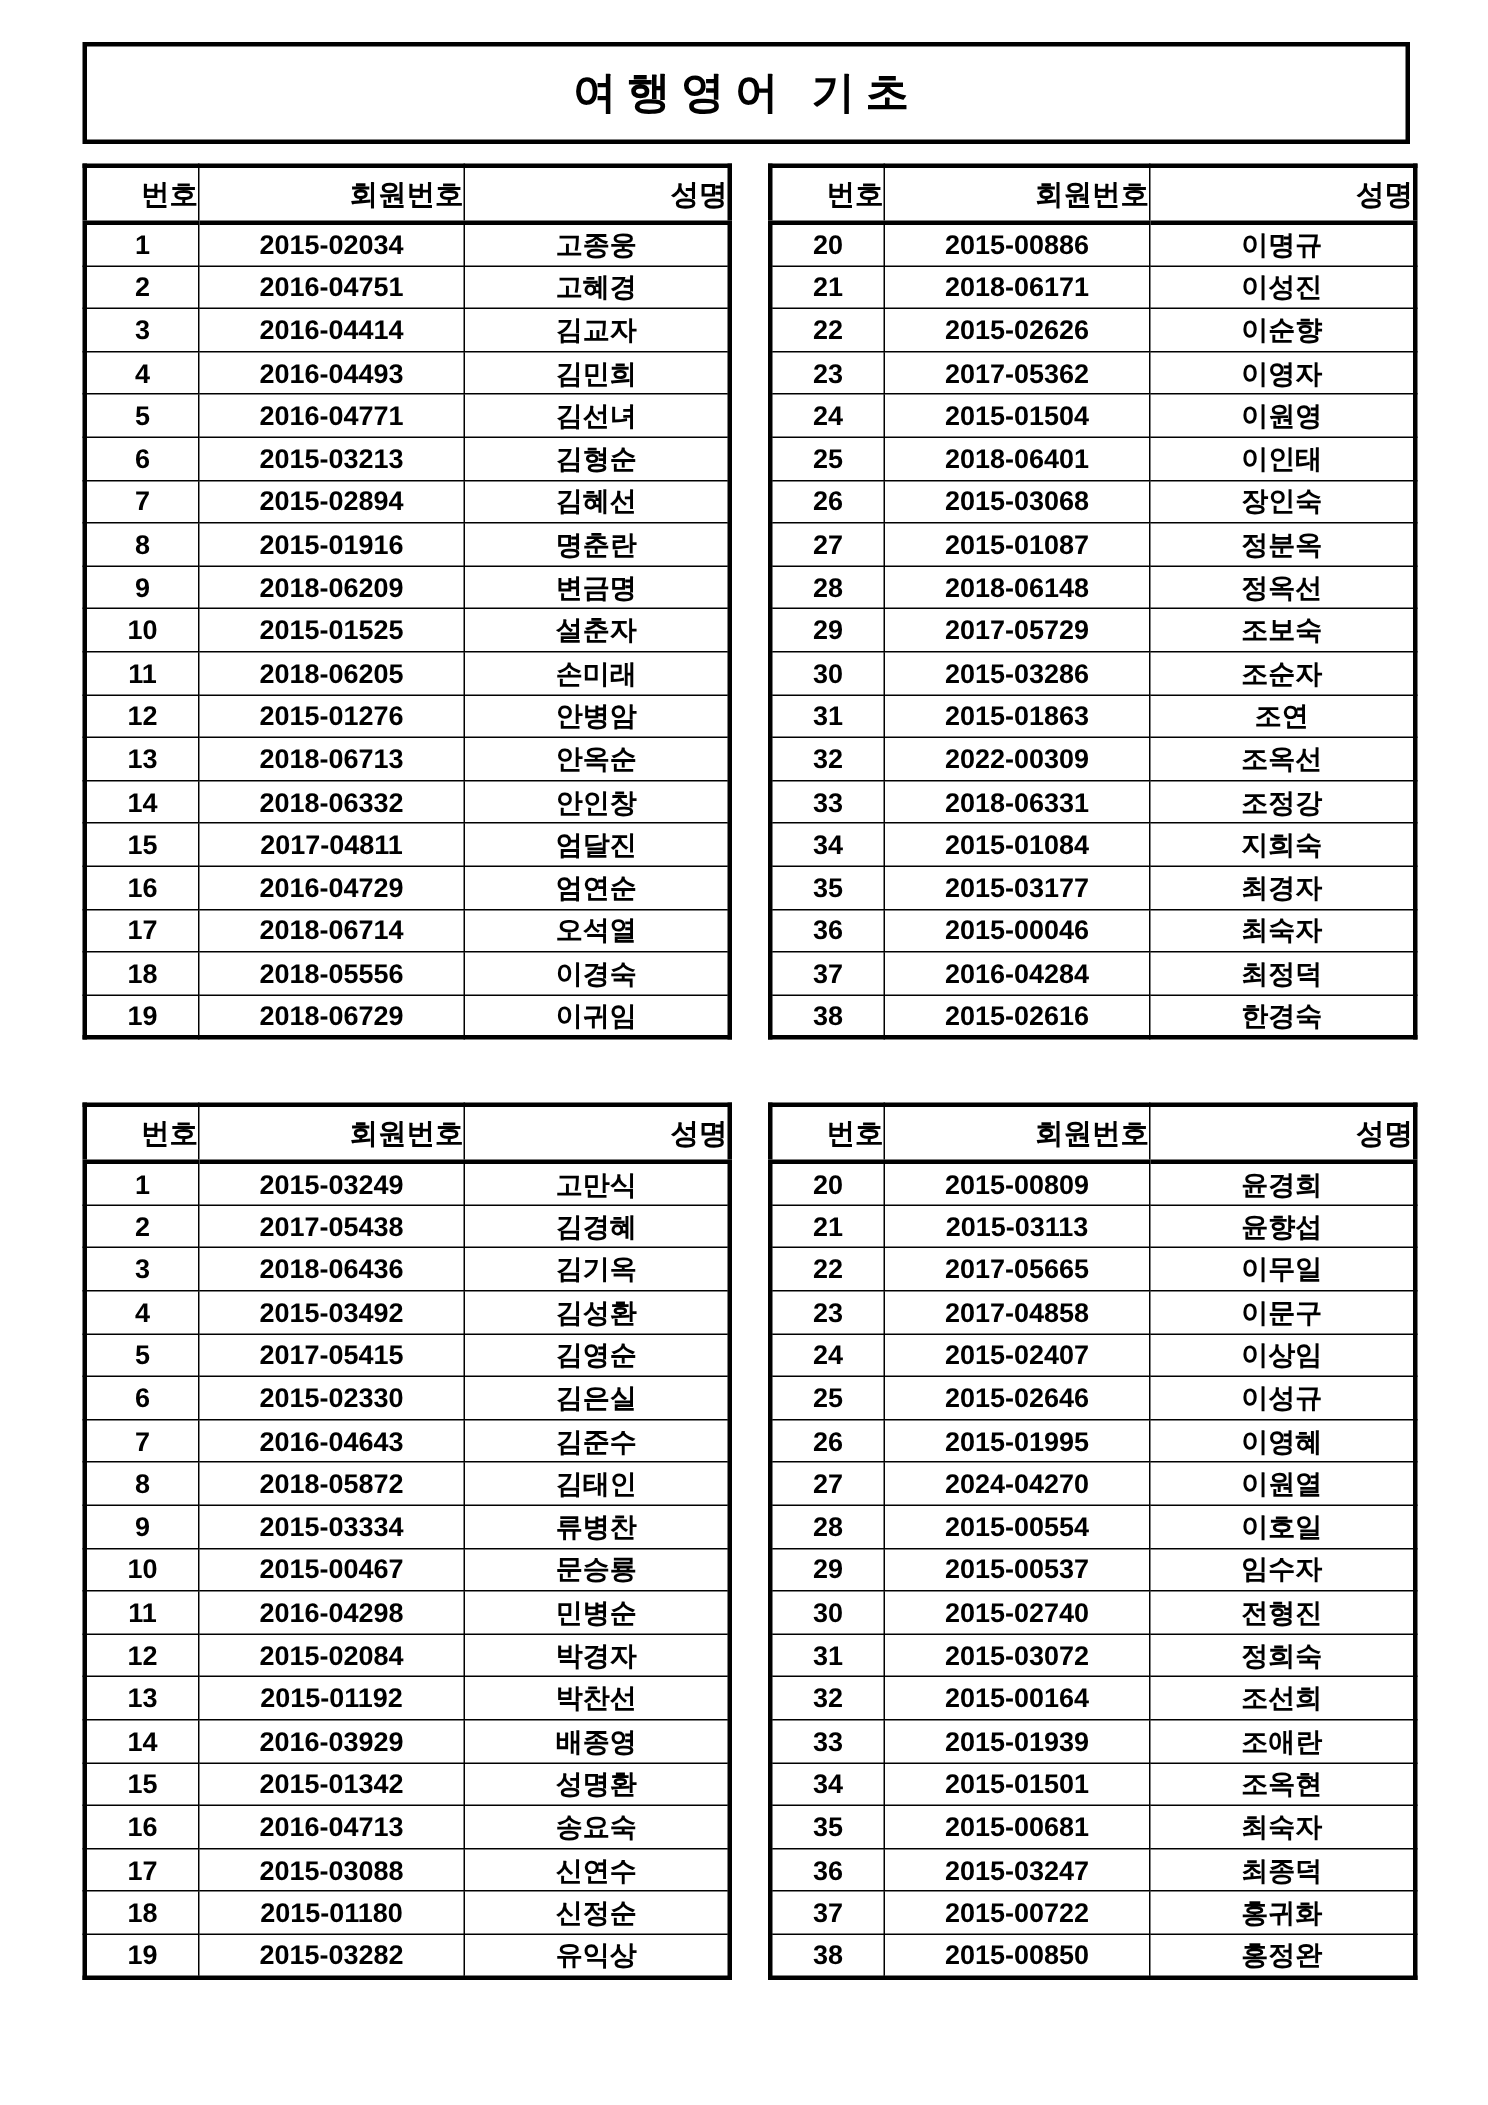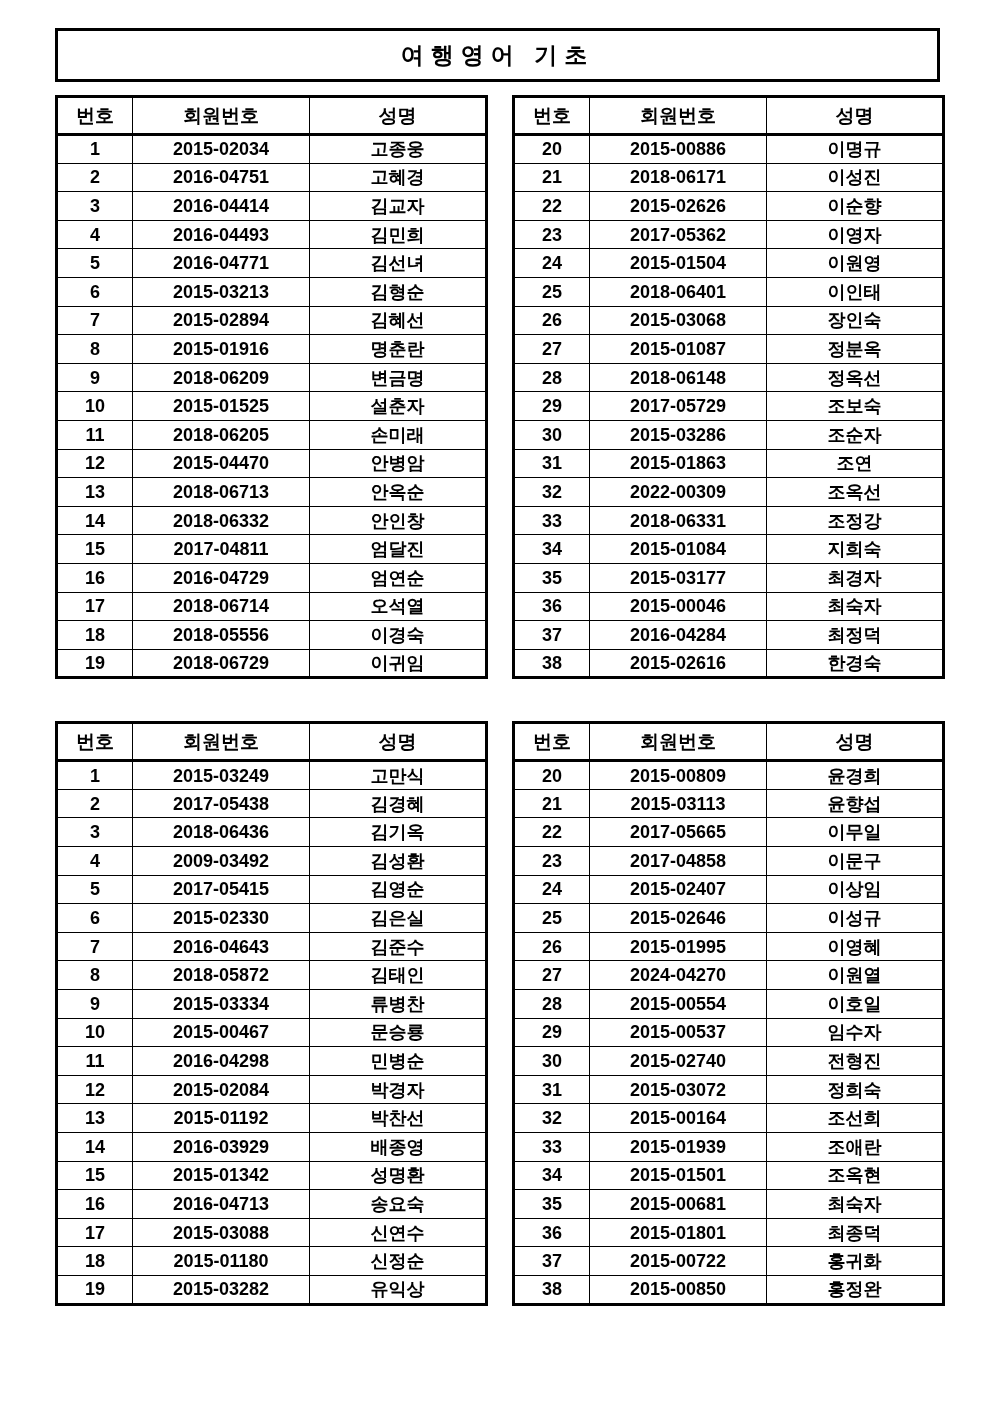--- a/index.html
+++ b/index.html
@@ -12,25 +12,25 @@
     width: 992px;
     height: 1403px;
     overflow: hidden;
   }
   .page {
     padding: 28px 52px 0 55px;
   }
   .section { margin-bottom: 42px; }
   .title-box {
     border: 3px solid #000;
-    height: 54px;
+    height: 68px;
     display: flex;
     align-items: center;
     justify-content: center;
-    font-size: 23px;
+    font-size: 29px;
     font-weight: bold;
     letter-spacing: 7px;
     margin-bottom: 13px;
   }
   .tables {
     display: flex;
     gap: 24px;
   }
   table {
     border-collapse: collapse;
@@ -38,21 +38,21 @@
     table-layout: fixed;
     border: 3px solid #000;
   }
   col.c-num  { width: 76px; }
   col.c-id   { width: 177px; }
   col.c-name { width: 177px; }
   th {
     height: 38px;
     font-size: 19px;
     font-weight: bold;
-    text-align: center;
+    text-align: right;
     vertical-align: middle;
     border: 1.5px solid #000;
     border-bottom: 3px solid #000;
   }
   td {
     height: 28.6px;
     font-size: 18px;
     font-weight: bold;
     text-align: center;
     vertical-align: middle;
@@ -133,21 +133,21 @@
               <td>2015-01525</td>
               <td>설춘자</td>
             </tr>
             <tr>
               <td>11</td>
               <td>2018-06205</td>
               <td>손미래</td>
             </tr>
             <tr>
               <td>12</td>
-              <td>2015-04470</td>
+              <td>2015-01276</td>
               <td>안병암</td>
             </tr>
             <tr>
               <td>13</td>
               <td>2018-06713</td>
               <td>안옥순</td>
             </tr>
             <tr>
               <td>14</td>
               <td>2018-06332</td>
@@ -323,21 +323,21 @@
               <td>2017-05438</td>
               <td>김경혜</td>
             </tr>
             <tr>
               <td>3</td>
               <td>2018-06436</td>
               <td>김기옥</td>
             </tr>
             <tr>
               <td>4</td>
-              <td>2009-03492</td>
+              <td>2015-03492</td>
               <td>김성환</td>
             </tr>
             <tr>
               <td>5</td>
               <td>2017-05415</td>
               <td>김영순</td>
             </tr>
             <tr>
               <td>6</td>
               <td>2015-02330</td>
@@ -500,21 +500,21 @@
               <td>2015-01501</td>
               <td>조옥현</td>
             </tr>
             <tr>
               <td>35</td>
               <td>2015-00681</td>
               <td>최숙자</td>
             </tr>
             <tr>
               <td>36</td>
-              <td>2015-01801</td>
+              <td>2015-03247</td>
               <td>최종덕</td>
             </tr>
             <tr>
               <td>37</td>
               <td>2015-00722</td>
               <td>홍귀화</td>
             </tr>
             <tr>
               <td>38</td>
               <td>2015-00850</td>

